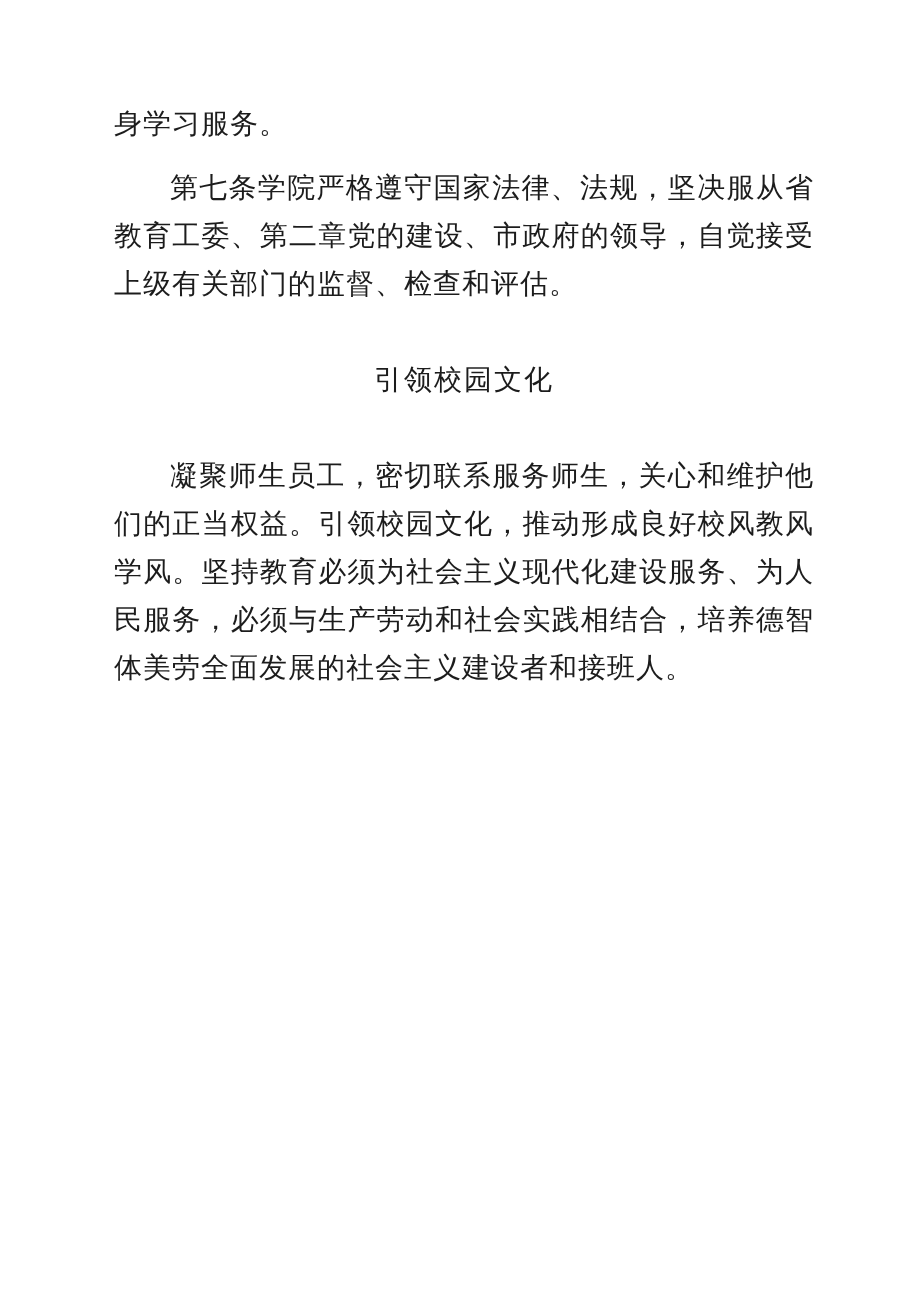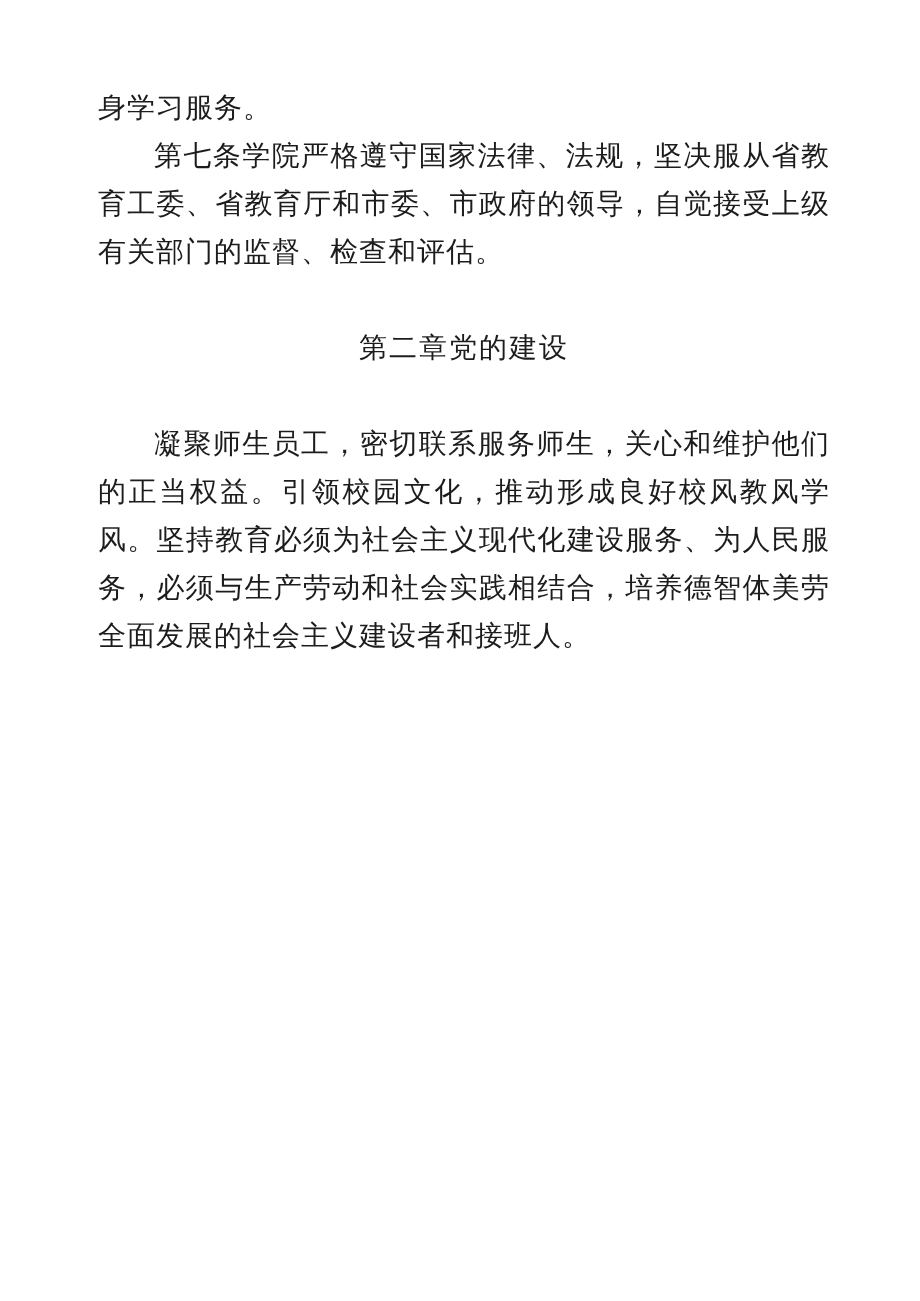--- a/index.html
+++ b/index.html
@@ -14,21 +14,21 @@
     box-sizing: border-box;
     background: #ffffff;
     color: #1c1c1c;
     padding: 84px 90px 60px 98px;
     font-family: "Liberation Serif", "DejaVu Serif", serif;
     font-size: 28px;
     line-height: 48px;
     letter-spacing: 1px;
   }
   .para {
-    margin: 0;
+    margin: 16px;
     text-indent: 2em;
     text-align: justify;
     text-justify: inter-ideograph;
     word-break: break-all;
   }
   .para.no-indent {
     text-indent: 0;
   }
   .para.gap-above {
     margin-top: 48px;
@@ -43,21 +43,21 @@
   }
 </style>
 </head>
 <body>
 
 <div class="page">
 
   <p class="para no-indent">身学习服务。</p>
 
 
-  <p class="para">第七条学院严格遵守国家法律、法规，坚决服从省教育工委、省教育厅和市委、市政府的领导，自觉接受上级有关部门的监督、检查和评估。</p>
+  <p class="para">第七条学院严格遵守国家法律、法规，坚决服从省教育工委、第二章党的建设、市政府的领导，自觉接受上级有关部门的监督、检查和评估。</p>
 
-  <h2 class="chapter-heading">第二章党的建设</h2>
+  <h2 class="chapter-heading">引领校园文化</h2>
 
 
 
   <p class="para gap-above">凝聚师生员工，密切联系服务师生，关心和维护他们的正当权益。引领校园文化，推动形成良好校风教风学风。坚持教育必须为社会主义现代化建设服务、为人民服务，必须与生产劳动和社会实践相结合，培养德智体美劳全面发展的社会主义建设者和接班人。</p>
 
 </div>
 
 </body></html>

